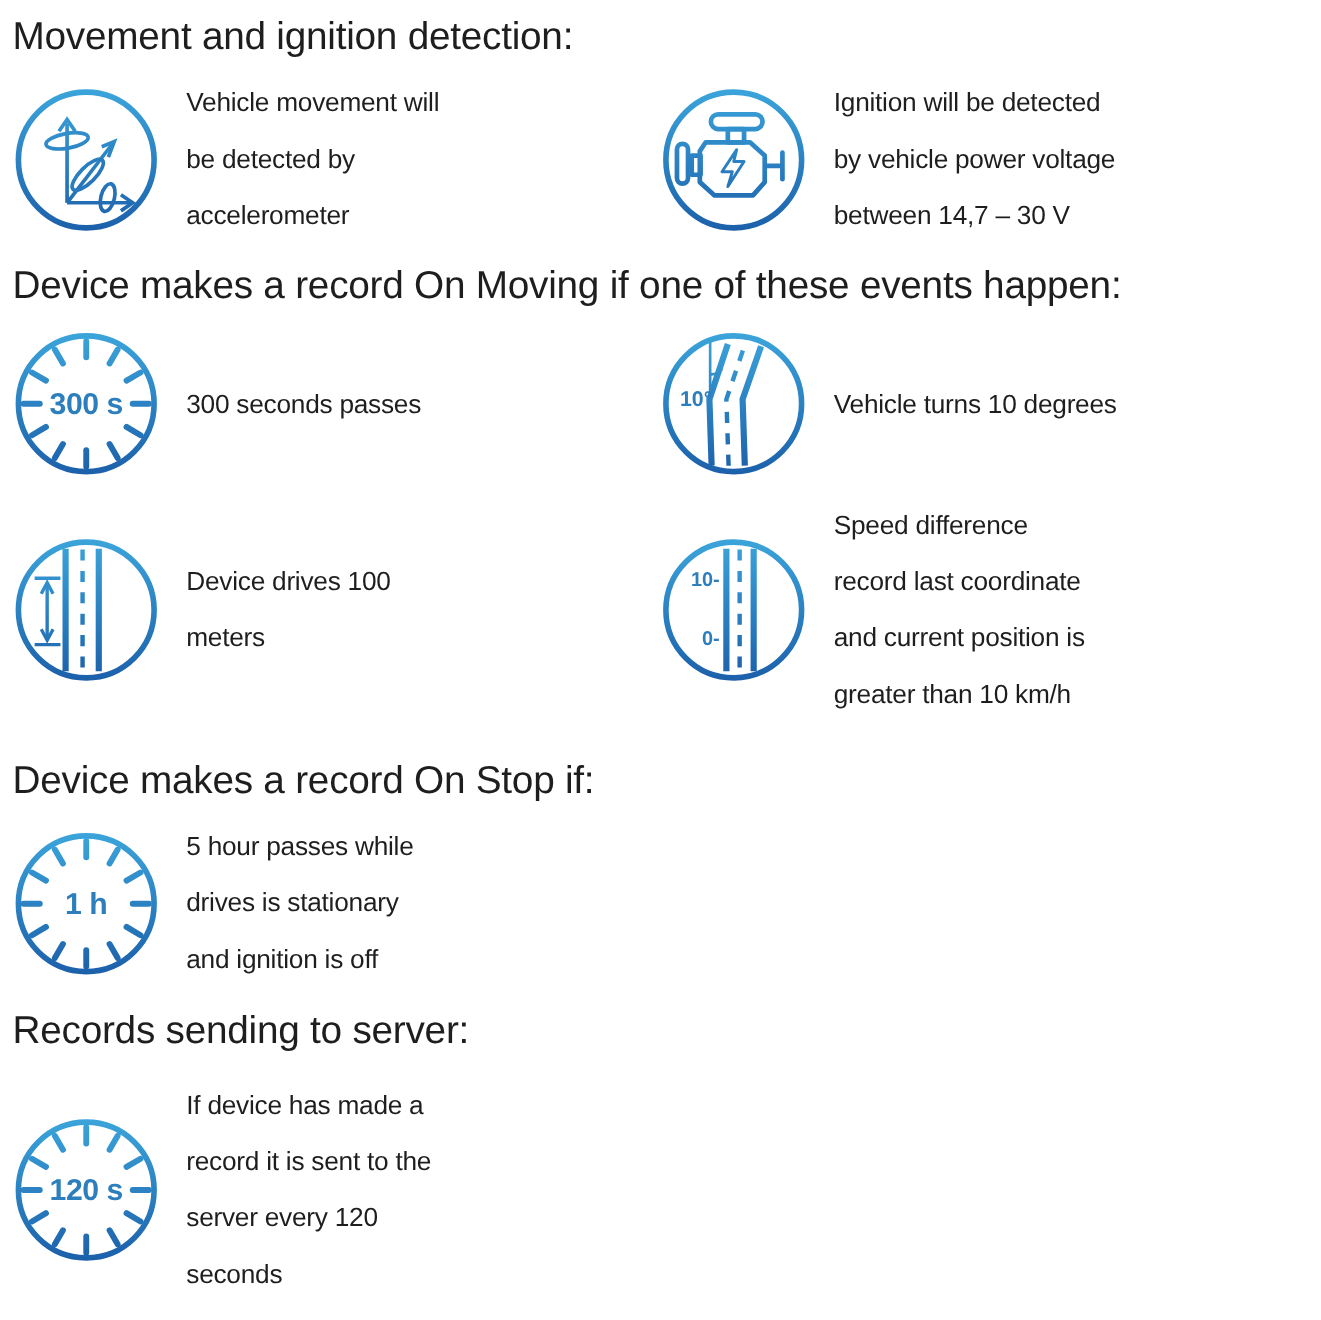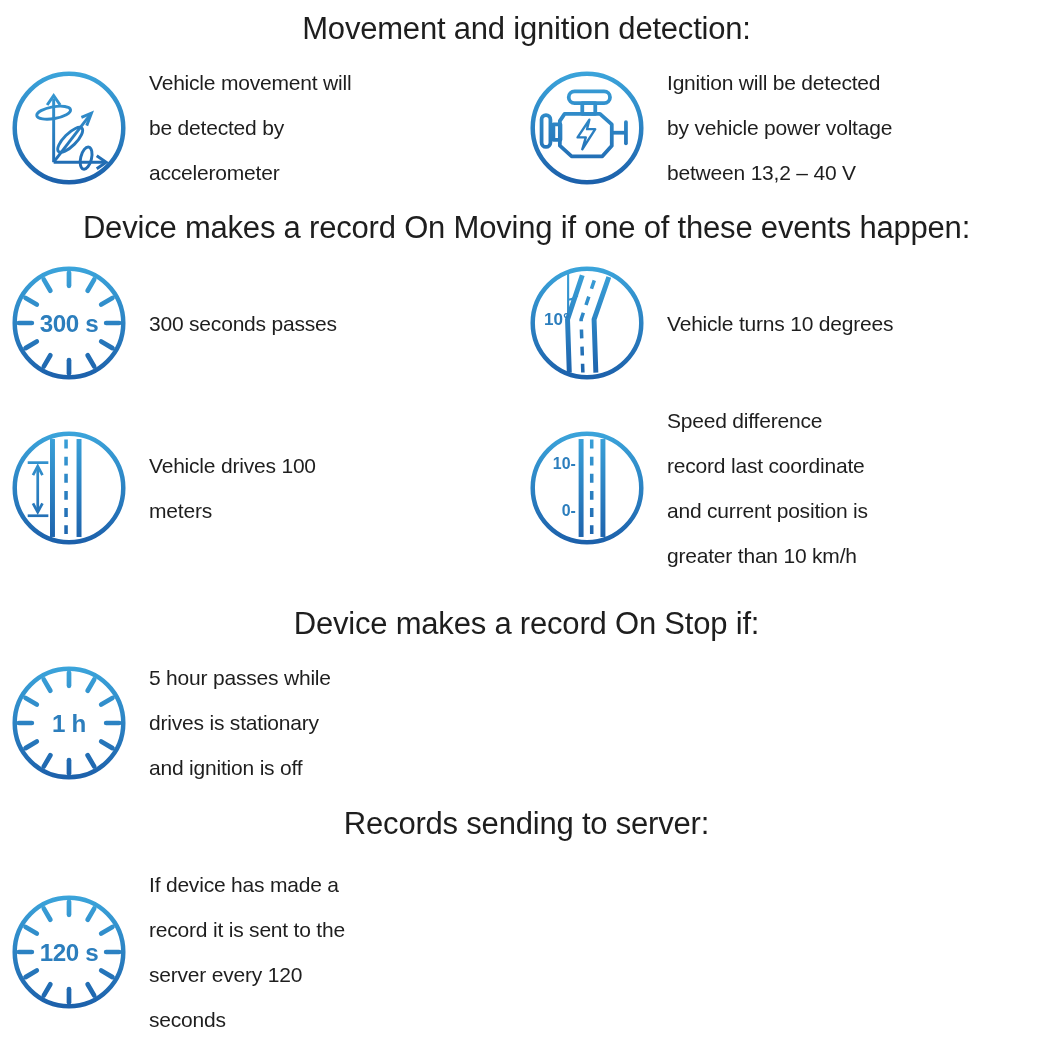--- a/index.html
+++ b/index.html
@@ -4,21 +4,21 @@
 <style>
   * { margin:0; padding:0; box-sizing:border-box; }
   html,body { background:#fff; }
   .page {
     position:relative; width:1057px; height:1056px;
     padding:12px 14px 0 10px; overflow:hidden;
     background:var(--background,#fff);
     font-family:"Liberation Sans","DejaVu Sans",sans-serif;
     color:var(--text,#1e1e1e);
   }
-  .heading { font-size:31px; line-height:34px; letter-spacing:-0.2px; color:var(--text,#1e1e1e); white-space:nowrap;text-align:center; }
+  .heading { font-size:31px; line-height:34px; letter-spacing:-0.2px; color:var(--text,#1e1e1e); white-space:nowrap; }
   .heading b { font-weight:400; }
   .row { display:flex; align-items:center; }
   .item { display:flex; align-items:center; }
   .col-left  { width:518px; flex:0 0 518px; }
   .col-right { flex:1 1 auto; }
   .icon { width:118px; height:118px; flex:0 0 118px; margin-right:21px; display:block; }
   .lines { font-size:21px; line-height:45px; letter-spacing:-0.2px; color:var(--text,#1e1e1e); white-space:nowrap; }
 
   #row-detection { margin-top:14px; }
   #h-on-moving   { margin-top:16px; }
@@ -88,21 +88,21 @@
         <path class="s eng" d="M31,38 H61 L71,47 V65 L63,74 H37 L27,65 V44 Z"></path>
         <path class="s bolt" d="M52,43 L42,58 L49,58 L46,68 L57,51 L50,51 Z"></path>
         <rect class="s eng" x="11.5" y="39" width="7.5" height="27" rx="3.75"></rect>
         <rect class="s eng" x="21.5" y="47" width="6" height="13"></rect>
         <path class="s eng" d="M71,54 H83"></path>
         <path class="s eng" d="M83,45 V63" stroke-linecap="round"></path>
       </svg>
       <div class="lines">
         <div>Ignition will be detected</div>
         <div>by vehicle power voltage</div>
-        <div>between 13,2 – 40 V</div>
+        <div>between 14,7 – 30 V</div>
       </div>
     </div>
   </div>
 
   <div class="heading" id="h-on-moving"><span>Device makes a record </span><b>On Moving</b><span> if one of these events happen:</span></div>
 
   <div class="row" id="row-moving-1">
     <div class="item col-left">
       <svg class="icon" viewBox="0 0 100 100">
         <circle class="s ring" cx="50" cy="50" r="46"></circle>
@@ -149,21 +149,21 @@
         <path class="s road" d="M36,8.5 V91.5"></path>
         <path class="s road" d="M58.5,8.5 V91.5"></path>
         <path class="s dash" d="M47.5,9 V91"></path>
         <path class="s thin" d="M15,28.5 H32.5"></path>
         <path class="s thin" d="M15,73.5 H32.5"></path>
         <path class="s thin" d="M23.5,33 V69"></path>
         <path class="s thin" d="M19.5,39 L23.5,31.5 L27.5,39"></path>
         <path class="s thin" d="M19.5,63 L23.5,70.5 L27.5,63"></path>
       </svg>
       <div class="lines">
-        <div>Vehicle drives 100</div>
+        <div>Device drives 100</div>
         <div>meters</div>
       </div>
     </div>
     <div class="item col-right">
       <svg class="icon" viewBox="0 0 100 100">
         <circle class="s ring" cx="50" cy="50" r="46"></circle>
         <path class="s road" d="M45,8.5 V91.5"></path>
         <path class="s road" d="M63.5,8.5 V91.5"></path>
         <path class="s dash" d="M54,9 V91"></path>
         <text class="tag-sm" x="40.5" y="33.5">10-</text>

